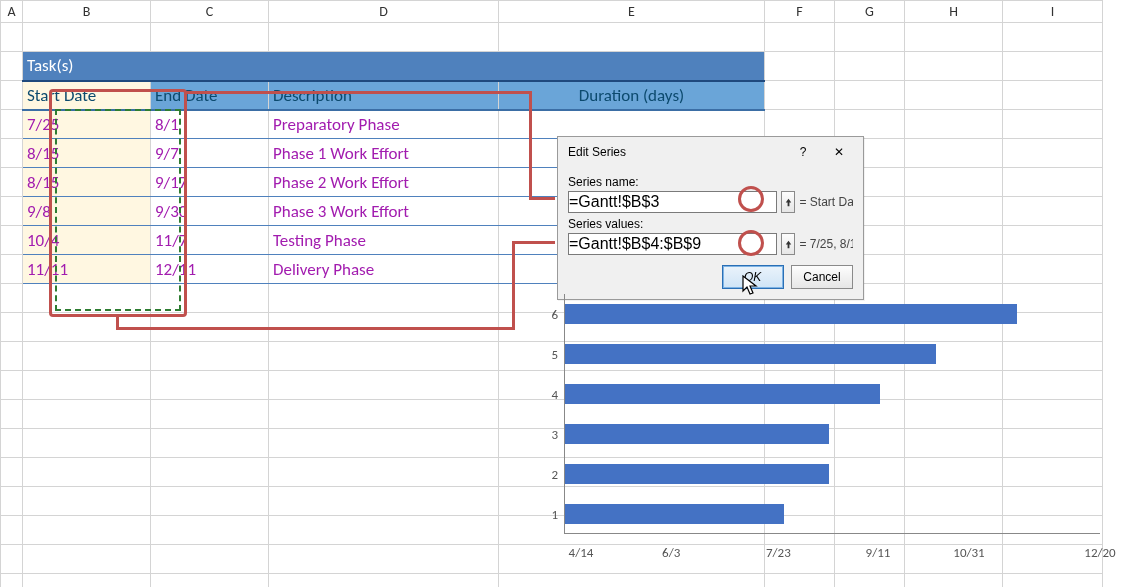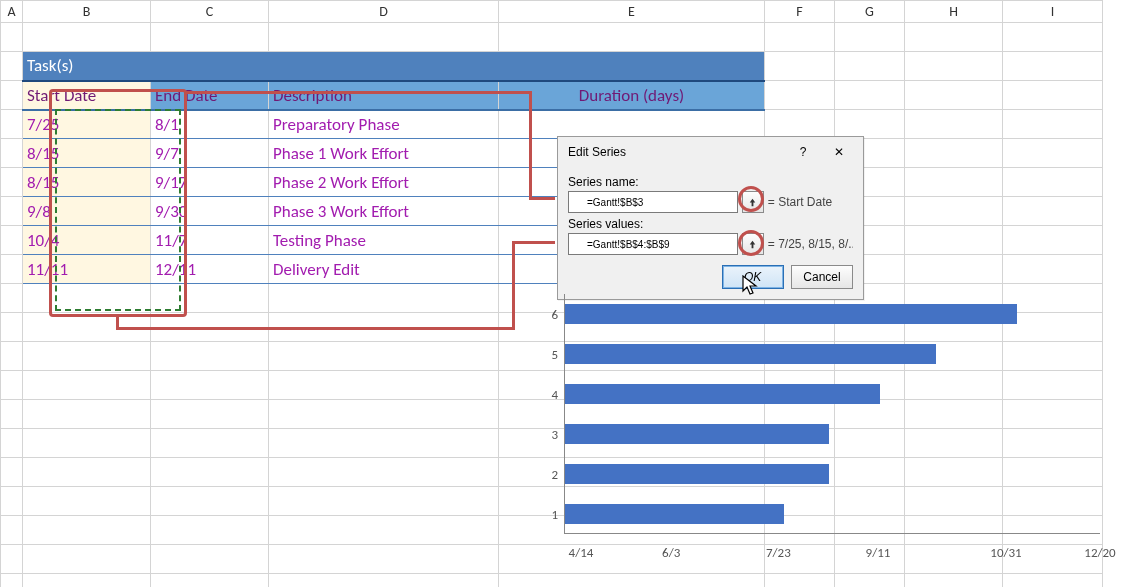--- a/index.html
+++ b/index.html
@@ -45,21 +45,21 @@
   .grid .colI { width: 100px; }
   .titlecell {
     background: #4f81bd !important;
     color: #fff;
     font-weight: bold;
     font-size: 17px;
     border-bottom: 2px solid #1f497d !important;
   }
   .hdrcell {
     background: #6aa5d8 !important;
-    color: #701a75;
+    color: #0c4a6e;
     font-weight: bold;
     font-size: 17px;
     border-bottom: 2px solid #3b6ea5 !important;
   }
   .hdrcell.center { text-align: center; }
   .datacell {
     font-size: 17px;
     color: #a21caf;
     border-bottom: 1px solid #4f81bd !important;
   }
@@ -117,22 +117,22 @@
     cursor: default;
   }
   .dialog .body { padding: 4px 10px 10px 10px; }
   .dialog label { display: block; margin: 4px 0 2px 0; color: #000; }
   .dialog .field-row { display: flex; align-items: center; gap: 4px; }
   .dialog input[type=text] {
     flex: 1;
     height: 22px;
     border: 1px solid #7a7a7a;
     background: #fff;
-    padding: 0 18px;
-    font-size: 10px;
+    padding: 0 0;
+    font-size: 16px;
     font-family: inherit;
     outline: none;
   }
   .dialog .collapse-btn {
     width: 22px; height: 22px;
     border: 1px solid #8a8a8a;
     background: linear-gradient(#fdfdfd,#e6e6e6);
     display: inline-flex; align-items: center; justify-content: center;
     cursor: default;
   }
@@ -306,21 +306,21 @@
         <td class="datacell"></td>
         <td></td>
         <td></td>
         <td></td>
         <td></td>
       </tr>
       <tr>
         <td></td>
         <td class="datacell highlight">11/11</td>
         <td class="datacell">12/11</td>
-        <td class="datacell">Delivery Edit</td>
+        <td class="datacell">Delivery Phase</td>
         <td class="datacell"></td>
         <td></td>
         <td></td>
         <td></td>
         <td></td>
       </tr>
       <tr>
         <td></td>
         <td></td>
         <td></td>
@@ -510,15 +510,15 @@
 <div class="ylabel" style="top: 24px;">6</div>
     <div class="ylabel" style="top: 64px;">5</div>
     <div class="ylabel" style="top: 104px;">4</div>
     <div class="ylabel" style="top: 144px;">3</div>
     <div class="ylabel" style="top: 184px;">2</div>
     <div class="ylabel" style="top: 224px;">1</div>
     <div class="xlabel" style="left: 51px; text-align: right;">4/14</div>
     <div class="xlabel" style="left: 141.2px;">6/3</div>
     <div class="xlabel" style="left: 248.4px;">7/23</div>
     <div class="xlabel" style="left: 348px;">9/11</div>
-    <div class="xlabel" style="left: 476px;">10/31</div>
+    <div class="xlabel" style="left: 439px;">10/31</div>
     <div class="xlabel" style="left: 570px;">12/20</div>
   </div>
 
 </body></html>

